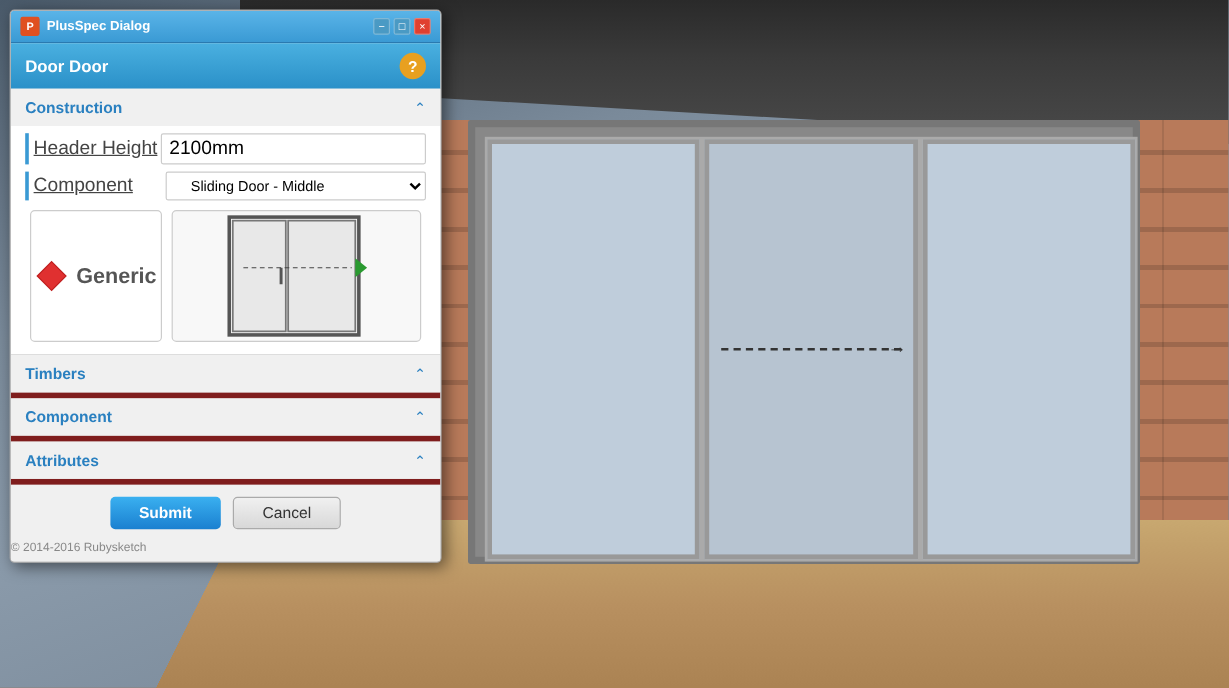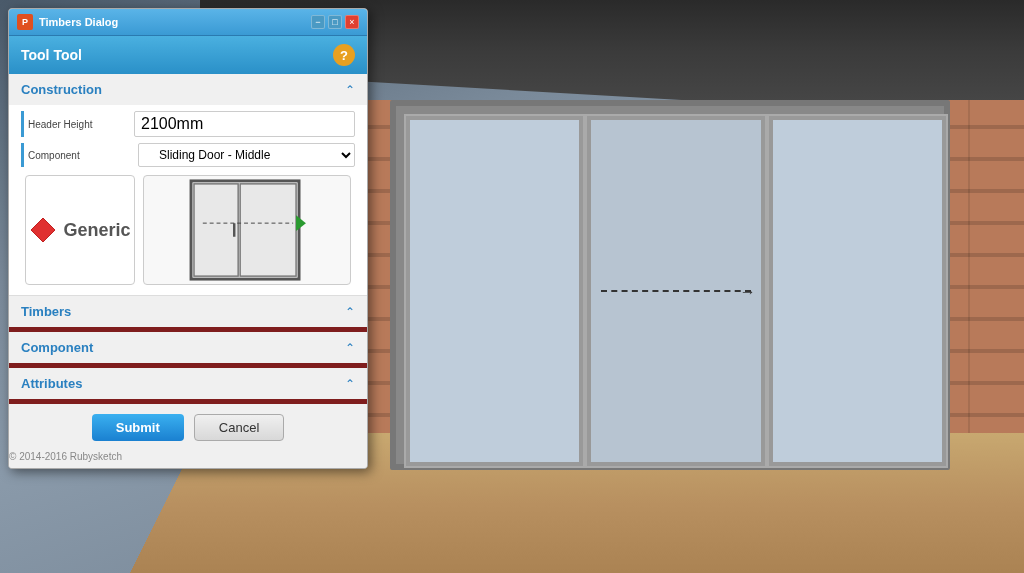--- a/index.html
+++ b/index.html
@@ -254,22 +254,23 @@
     .form-row {
       display: flex;
       align-items: center;
       margin-bottom: 6px;
       padding-left: 4px;
       border-left: 3px solid #3a9ad4;
     }
 
     .form-label {
       width: 110px;
-      font-size: 10px;
+      font-size: 16px;
       color: #444;
+      text-decoration: underline;
     }
 
     .form-input {
       flex: 1;
       padding: 3px 6px;
       border: 1px solid #ccc;
       border-radius: 2px;
       font-size: 16px;
       background: white;
     }
@@ -407,31 +408,31 @@
       </div>
     </div>
   </div>
 </div>
 
 <div class="dialog">
 
   <div class="title-bar">
     <div class="title-bar-left">
       <div class="title-bar-icon">P</div>
-      <span class="title-bar-text">Timbers Dialog</span>
+      <span class="title-bar-text">PlusSpec Dialog</span>
     </div>
     <div class="title-bar-controls">
       <div class="title-ctrl minimize">−</div>
       <div class="title-ctrl maximize">□</div>
       <div class="title-ctrl close">×</div>
     </div>
   </div>
 
   <div class="dialog-header">
-    <span class="dialog-title">Tool Tool</span>
+    <span class="dialog-title">Door Door</span>
     <div class="help-btn">?</div>
   </div>
 
   <div class="dialog-body">
 
     <div class="section">
       <div class="section-header">
         <span class="section-title">Construction</span>
         <span class="chevron-icon">⌃</span>
       </div>

